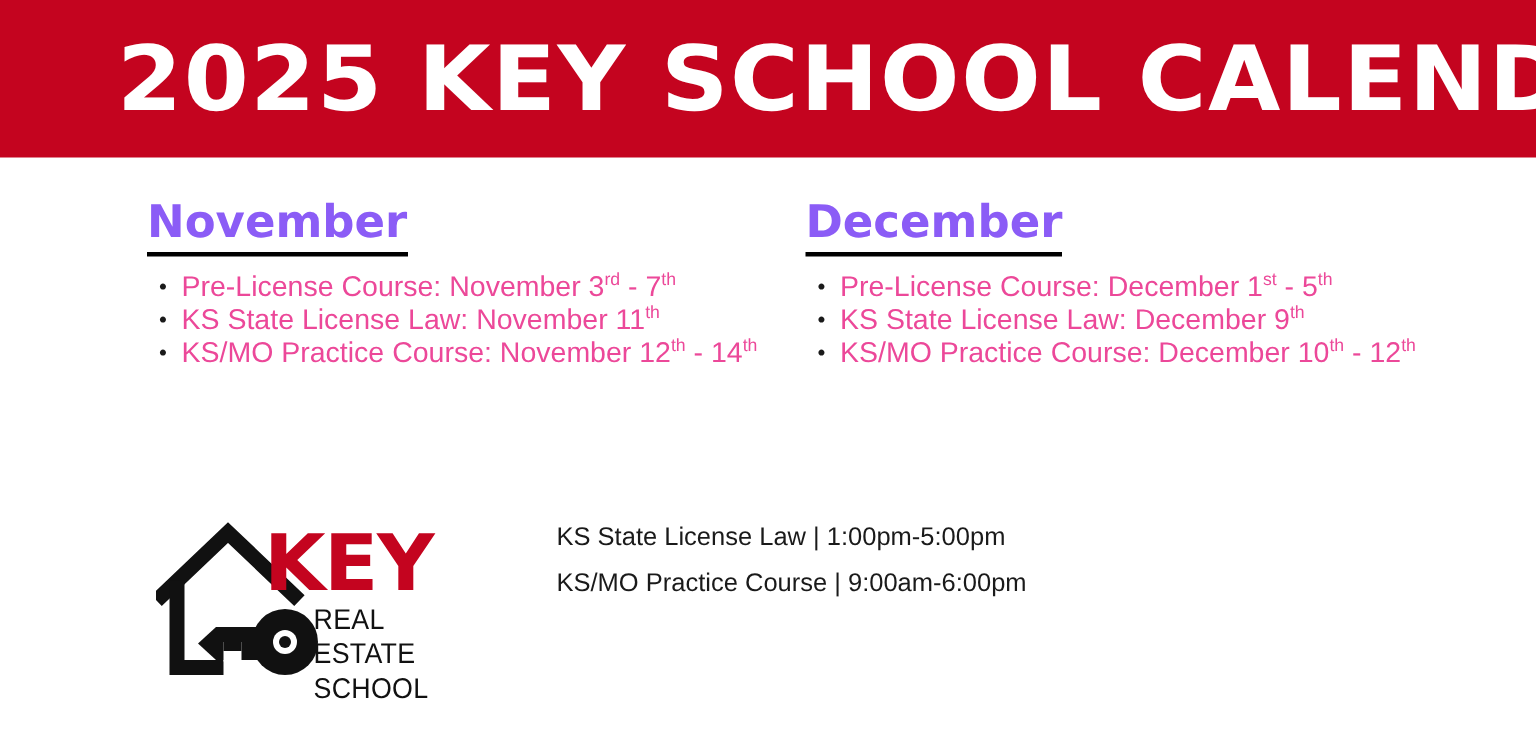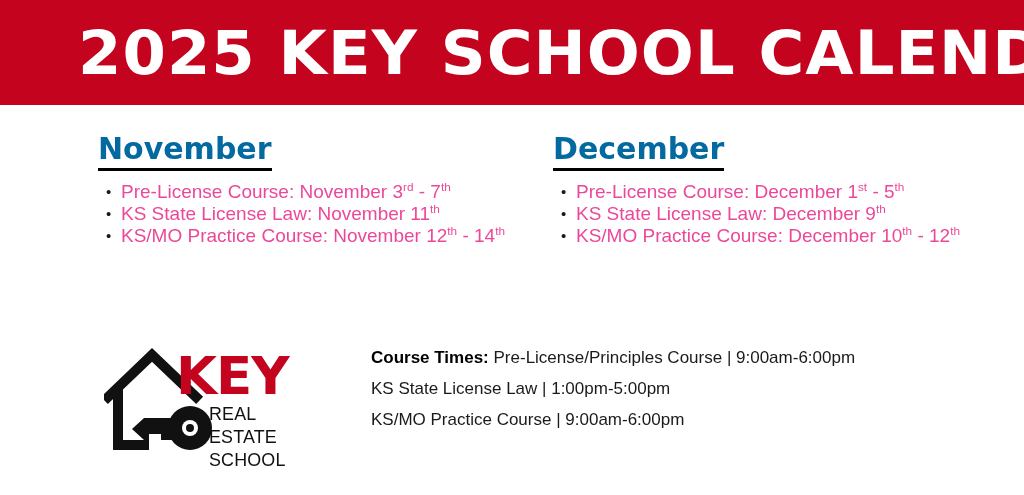--- a/index.html
+++ b/index.html
@@ -46,28 +46,28 @@
     left: 0;
     top: 132px;
     width: 1024px;
     height: 160px;
   }
   .month-col {
     position: absolute;
     top: 0;
   }
   .month-col.november { left: 98px; }
-  .month-col.december { left: 553px; }
+  .month-col.december { left: 537px; }
 
   .month-heading {
     font-family: "DejaVu Sans", sans-serif;
     font-weight: bold;
     font-size: 30px;
     line-height: 1.15;
-    color: #0369a1;
+    color: #8b5cf6;
     display: inline-block;
     border-bottom: 3px solid #000000;
     padding-bottom: 1px;
     white-space: nowrap;
     text-align: right;
   }
 
   .month-list {
     list-style: none;
     margin: 10px 0 0 0;
@@ -210,21 +210,17 @@
 
     <div class="logo-key-word">KEY</div>
 
     <div class="logo-sub">
       <div>REAL ESTATE</div>
       <div>SCHOOL</div>
     </div>
   </div>
 
   <div class="times">
-    <div class="times-line">
-      <span class="times-label">Course Times:</span>
-      <span>Pre-License/Principles Course | 9:00am-6:00pm</span>
-    </div>
     <div class="times-line">KS State License Law | 1:00pm-5:00pm</div>
     <div class="times-line">KS/MO Practice Course | 9:00am-6:00pm</div>
   </div>
 
 </div>
 
 </body></html>

